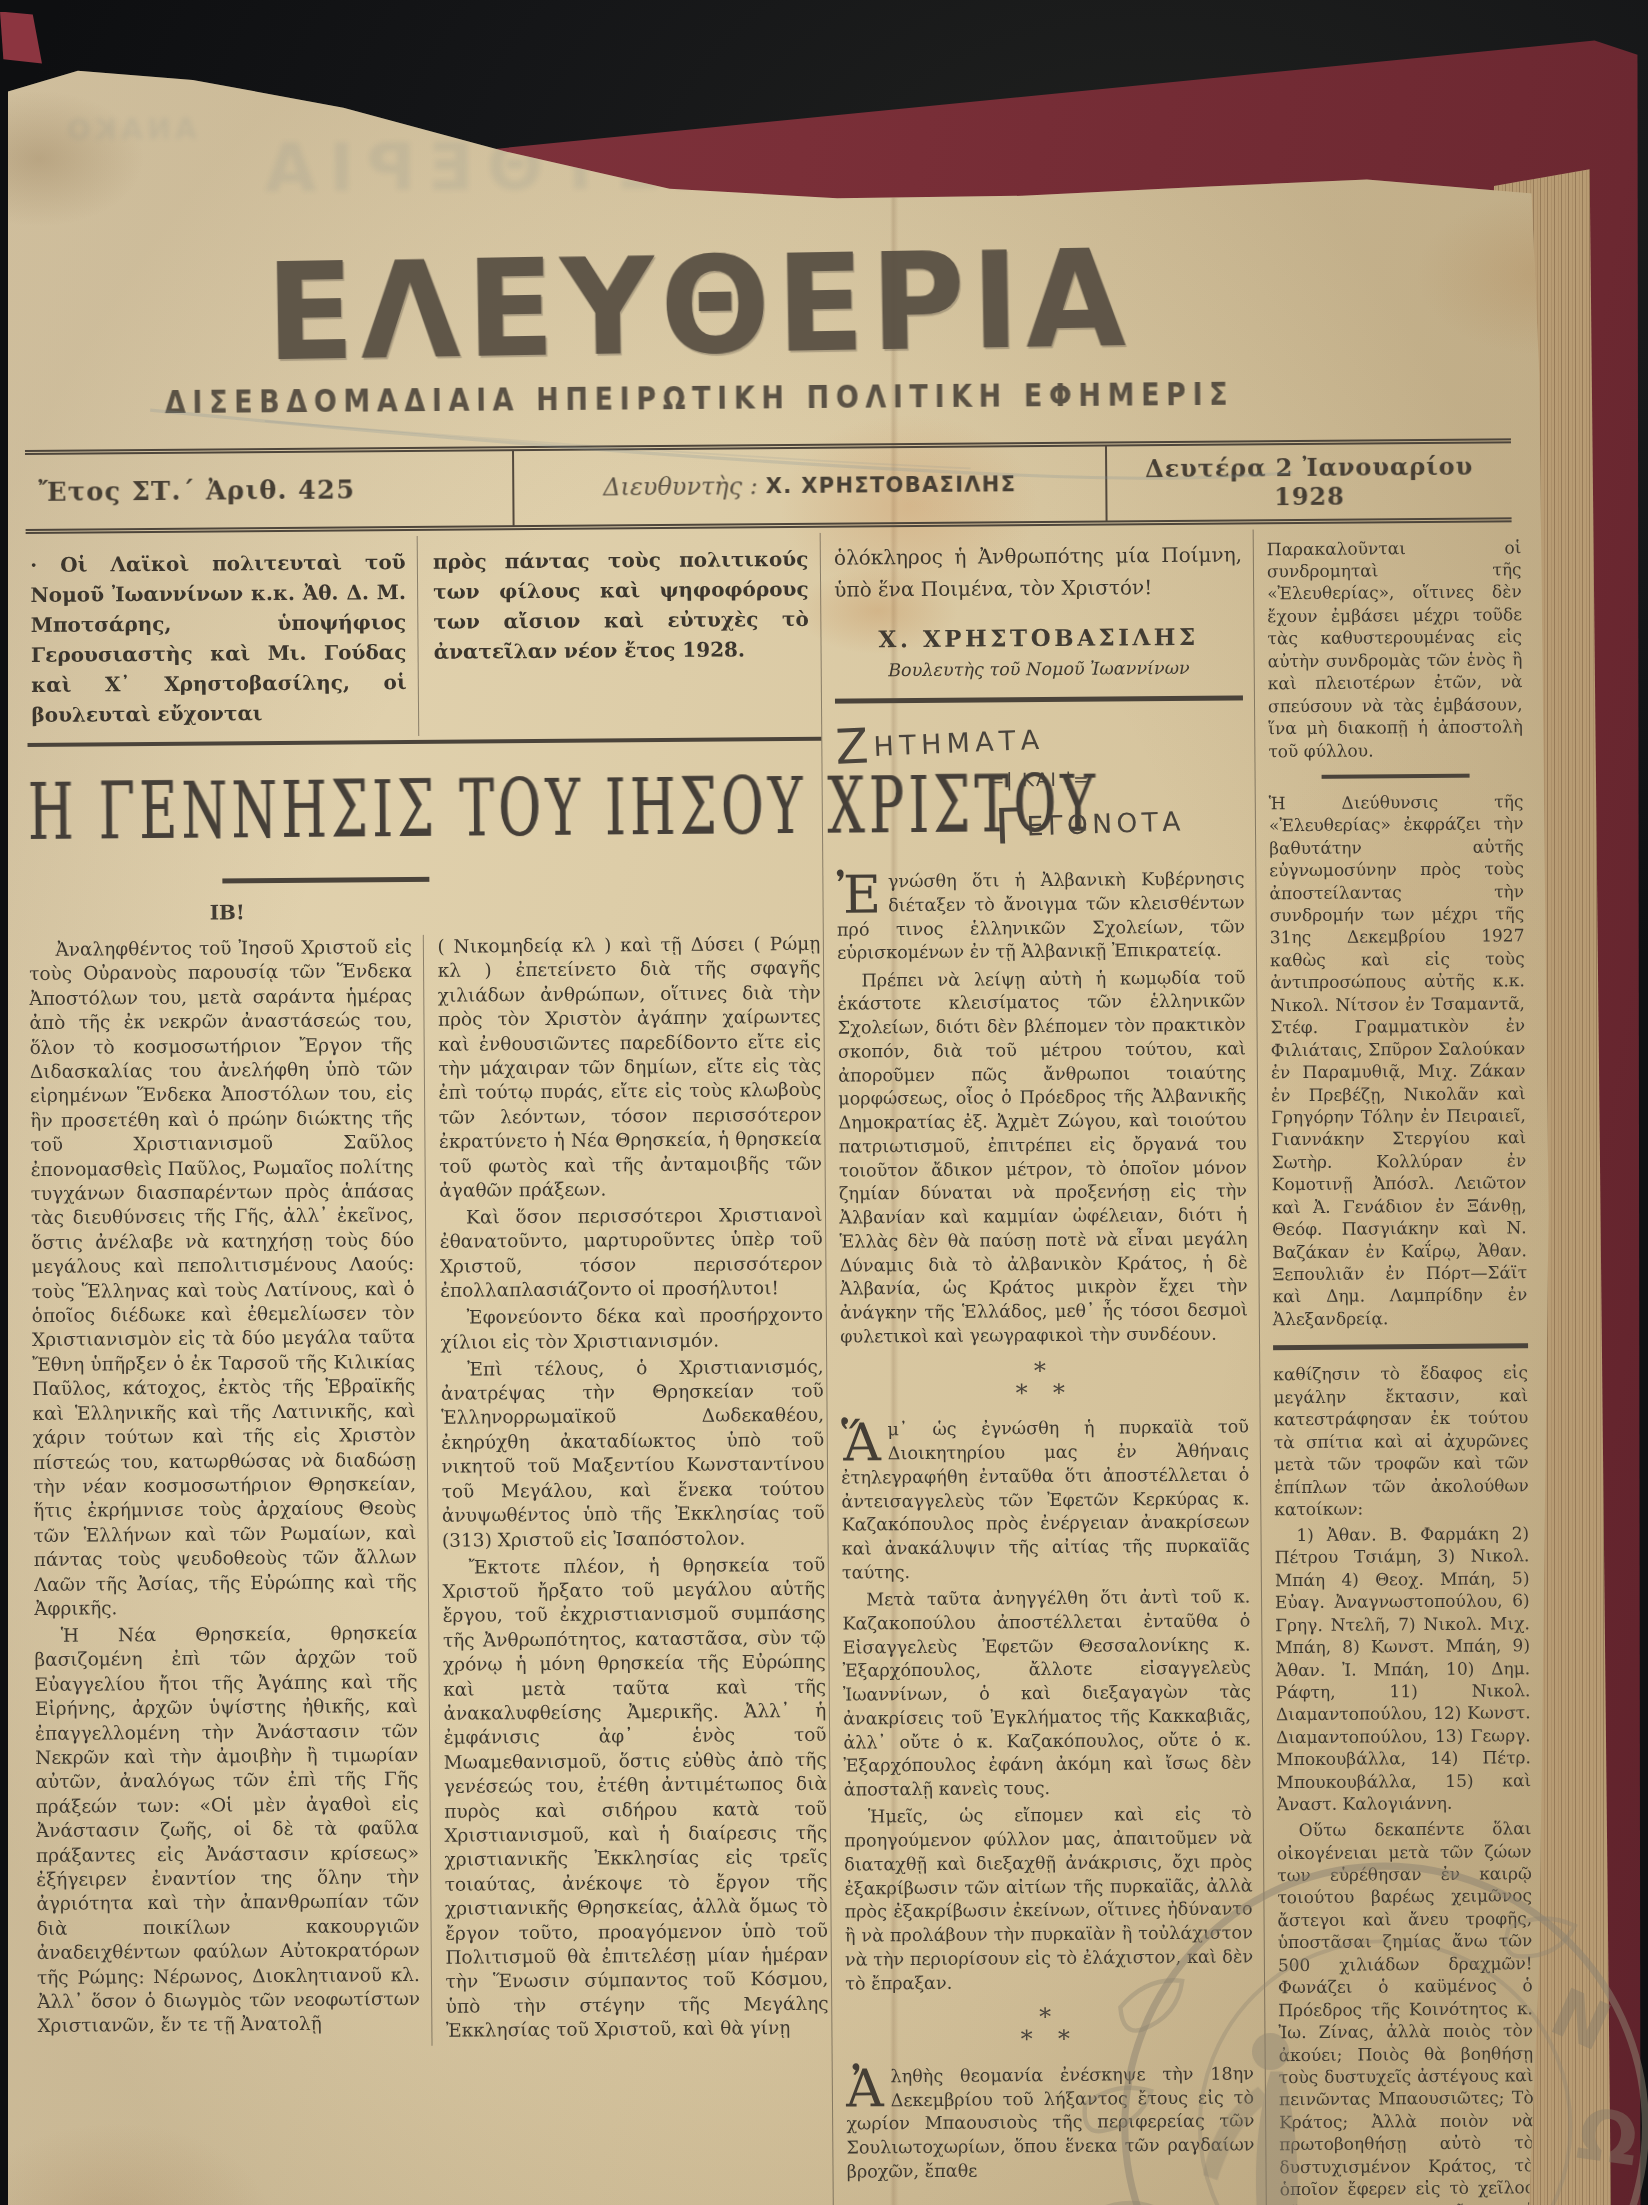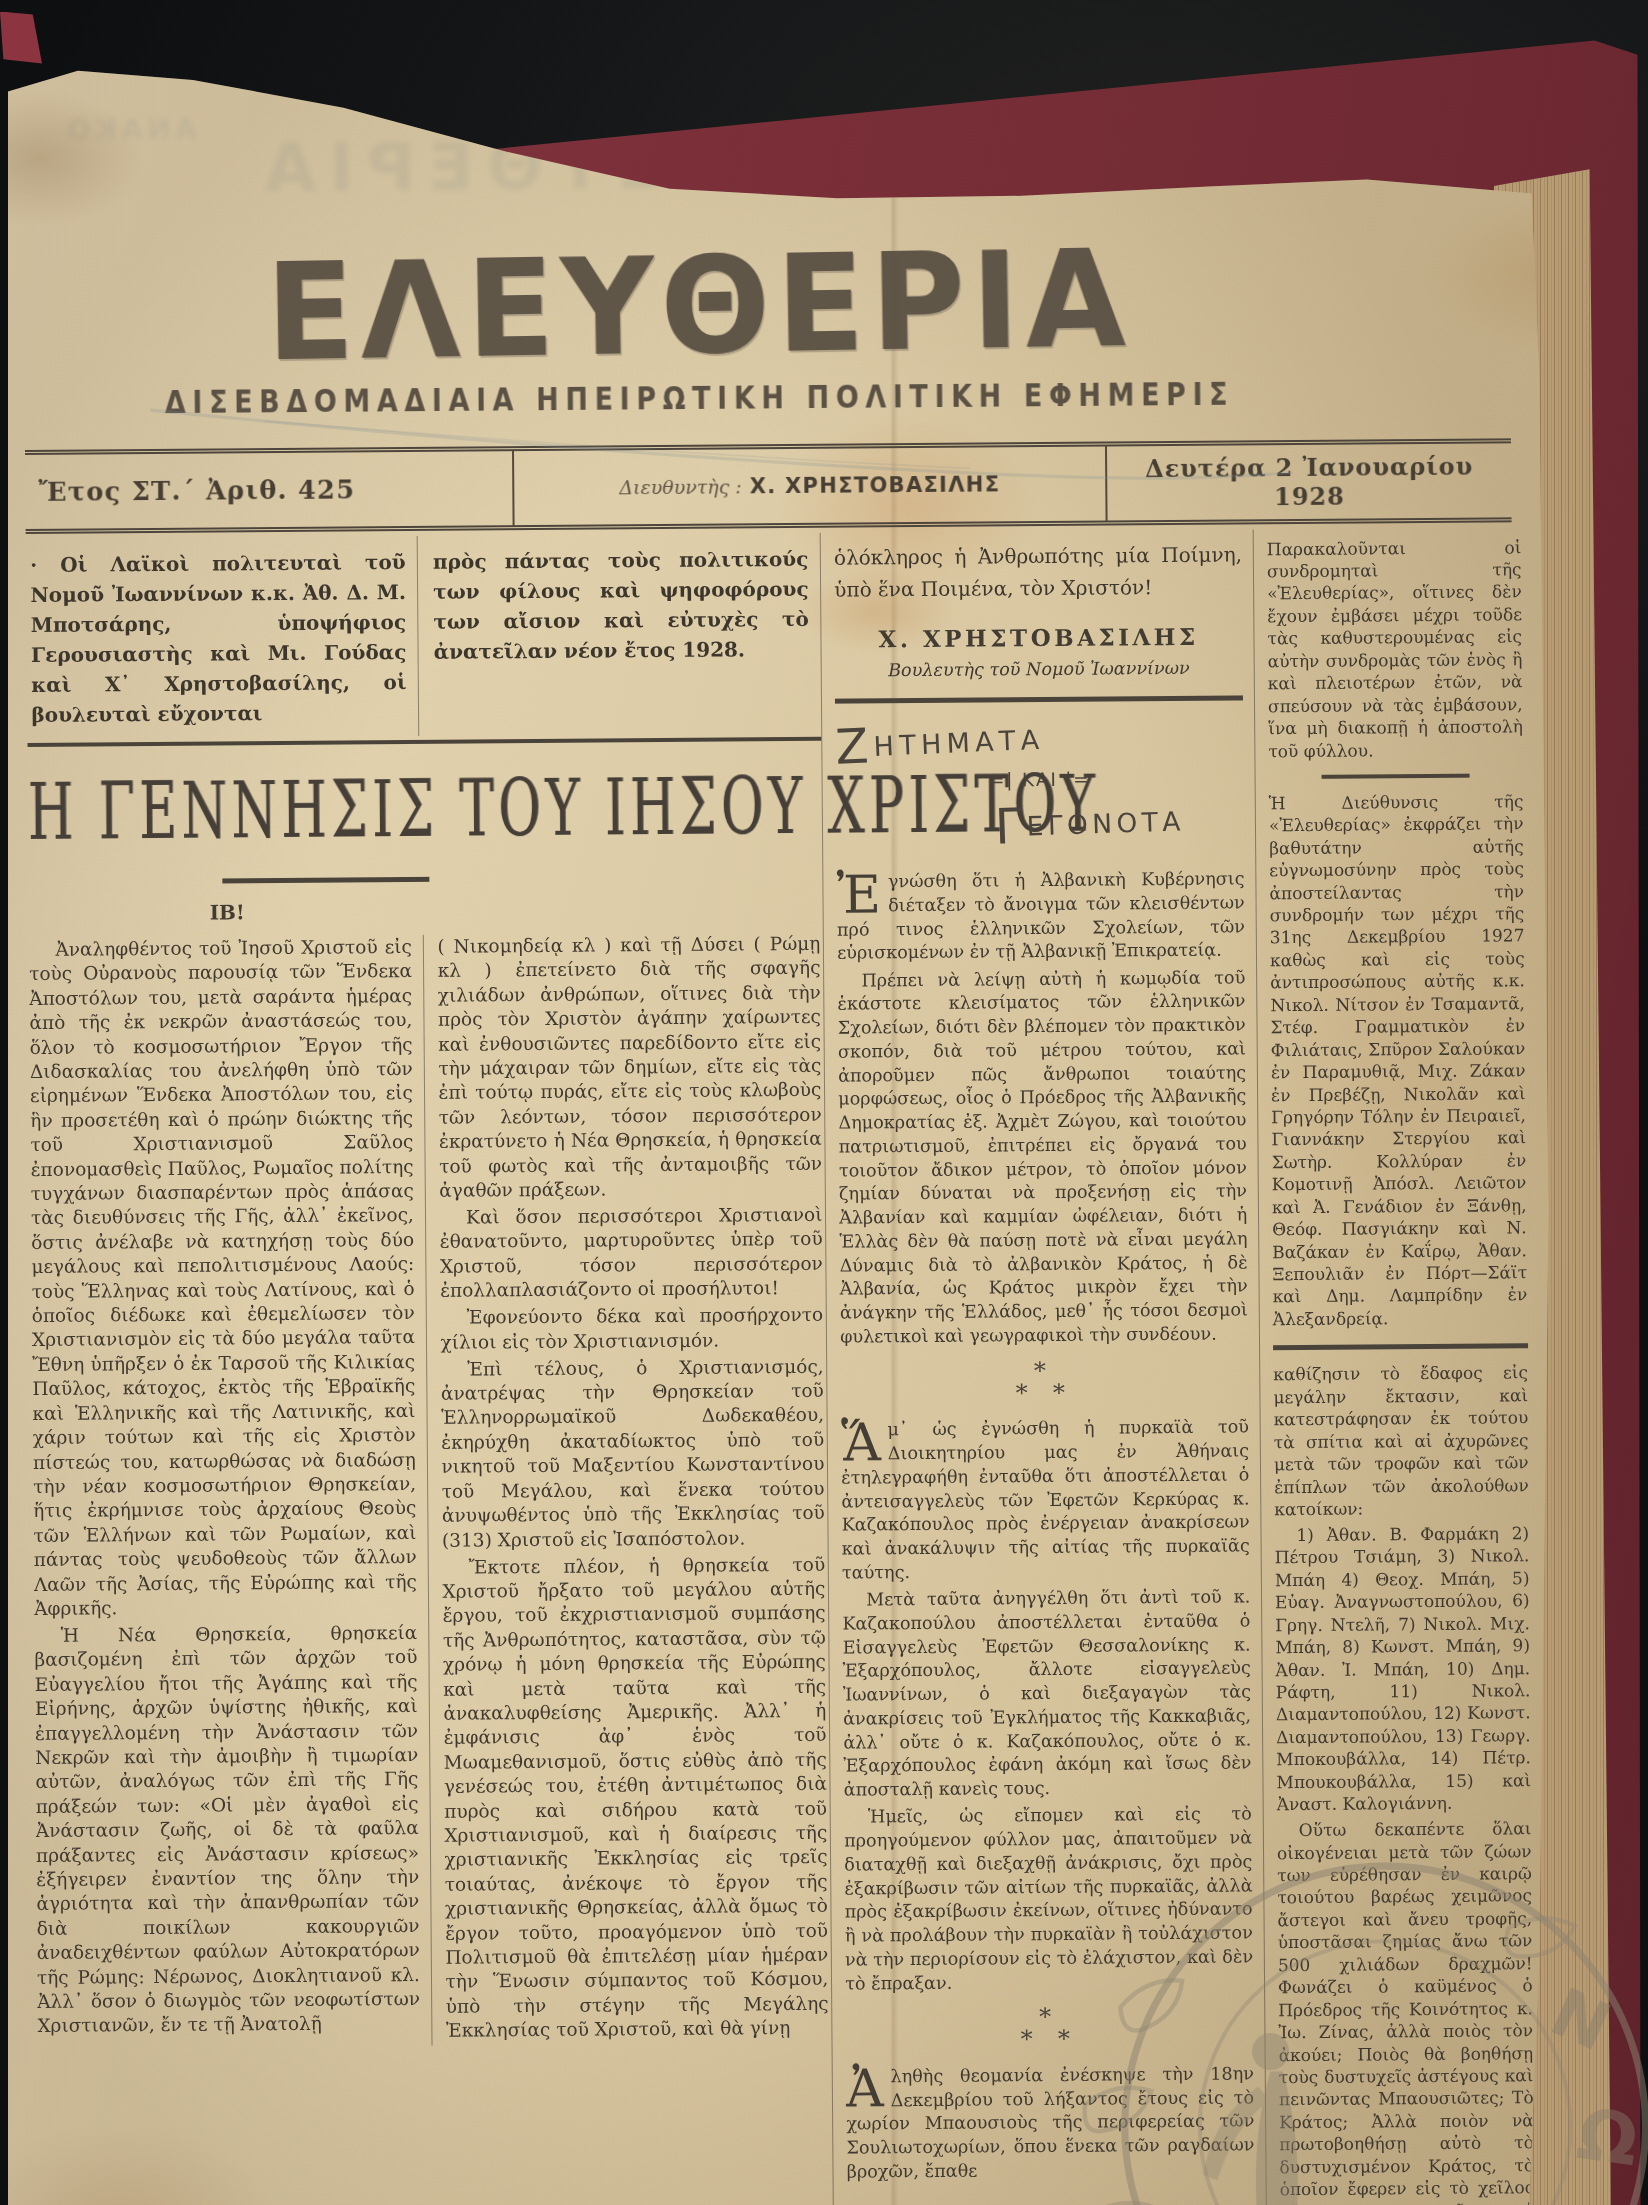--- a/index.html
+++ b/index.html
@@ -49,21 +49,21 @@
     text-shadow:1.3px 1.3px 0.9px rgba(87,78,66,.35), -0.9px -0.4px 0.4px rgba(87,78,66,.25);filter:blur(0.3px);opacity:.93;}
   .mast-sub{margin-top:11.5px;font-family:"DejaVu Sans",sans-serif;font-weight:bold;font-size:27px;
     color:#4e463b;letter-spacing:6.6px;transform:scaleY(1.18);display:block;filter:blur(0.2px);opacity:.9;}
 
   
   .dateline{margin-top:31px;width:1486px;border-top:5.7px double #4d453b;border-bottom:5.7px double #4d453b;
     display:flex;align-items:center;min-height:71px;filter:blur(0.1px);}
   .dl-cell{padding:8px 13.2px;color:#473f34;}
   .dl-issue{flex:0 0 31%;font-weight:bold;font-size:25.6px;letter-spacing:1.3px;}
   .dl-dir{flex:0 0 38%;text-align:center;border-left:2.6px solid #53493d;border-right:2.6px solid #53493d;align-self:stretch;display:flex;align-items:center;justify-content:center;gap:8px;}
-  .dl-dir .lbl{font-style:italic;font-size:19px;opacity:.85;}
+  .dl-dir .lbl{font-style:italic;font-size:24px;opacity:.85;}
   .dl-dir .nm{font-family:"DejaVu Sans",sans-serif;font-weight:bold;font-size:21px;letter-spacing:1.3px;}
   .dl-date{flex:1;text-align:center;font-weight:bold;font-size:24px;letter-spacing:0.9px;}
 
   
   .cols{display:flex;margin-top:5.3px;height:1731px;overflow:hidden;}
   .left-pair{width:794px;flex:0 0 794px;}
   .gpair{display:flex;}
   .gcol{width:50%;padding:11.5px 11.5px 8.8px 4.4px;font-weight:bold;font-size:20px;line-height:1.5;text-align:justify;color:#3c362d;}
   .gcol.g2{border-left:1.8px solid rgba(70,62,52,.55);padding-left:15px;}
   .rule{background:#4a433a;height:4.9px;filter:blur(0.2px);}

